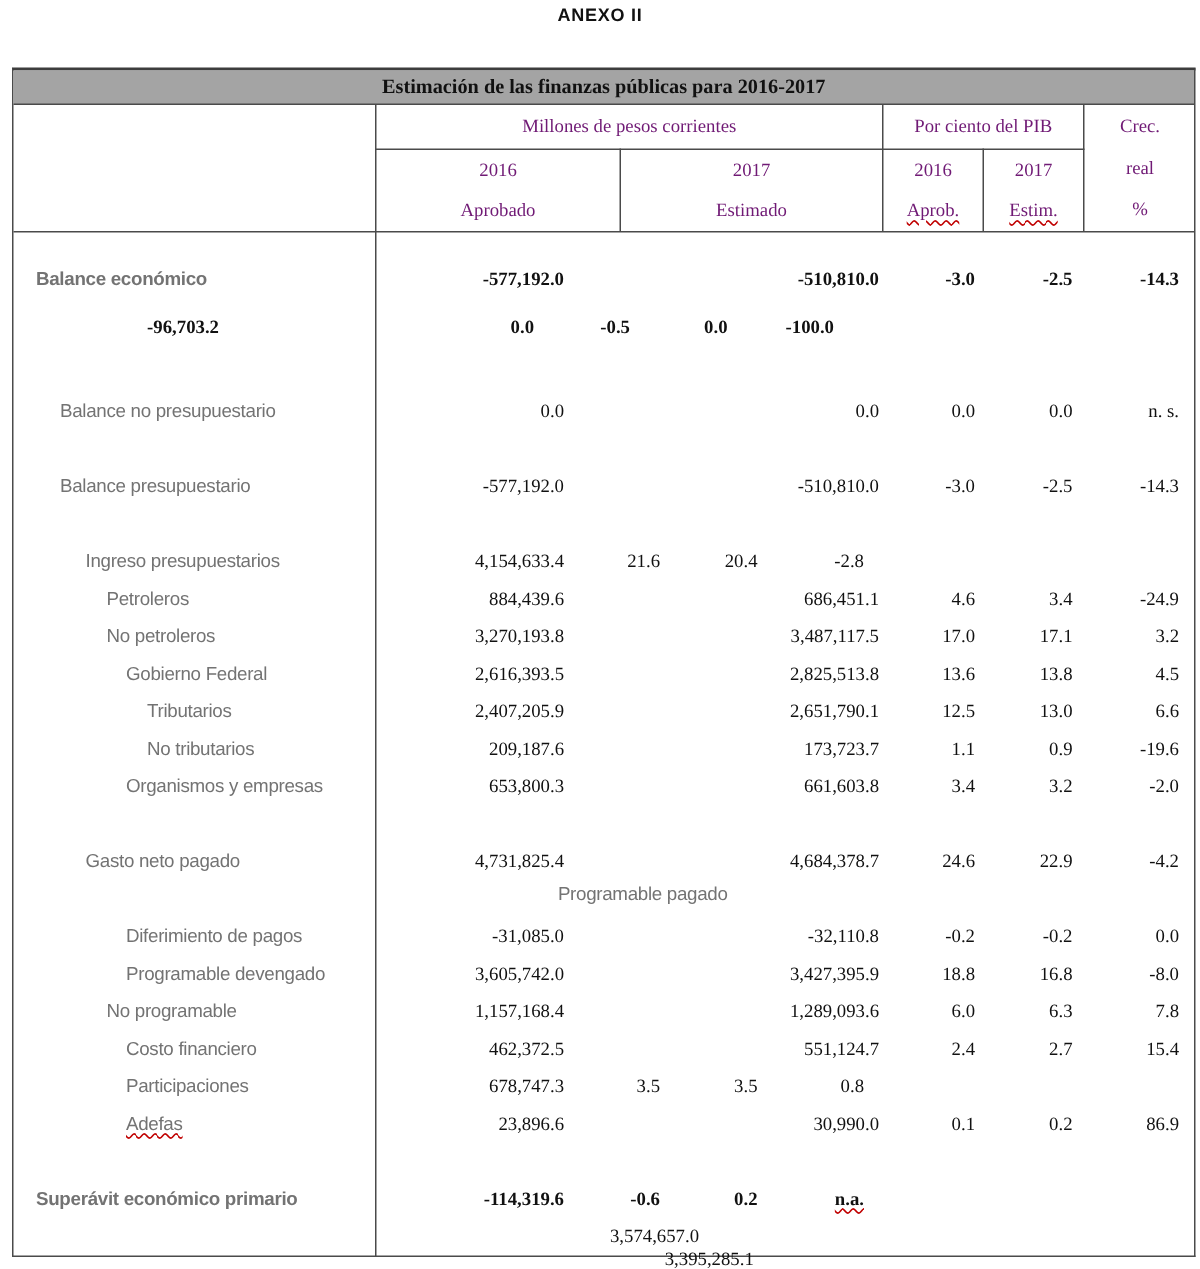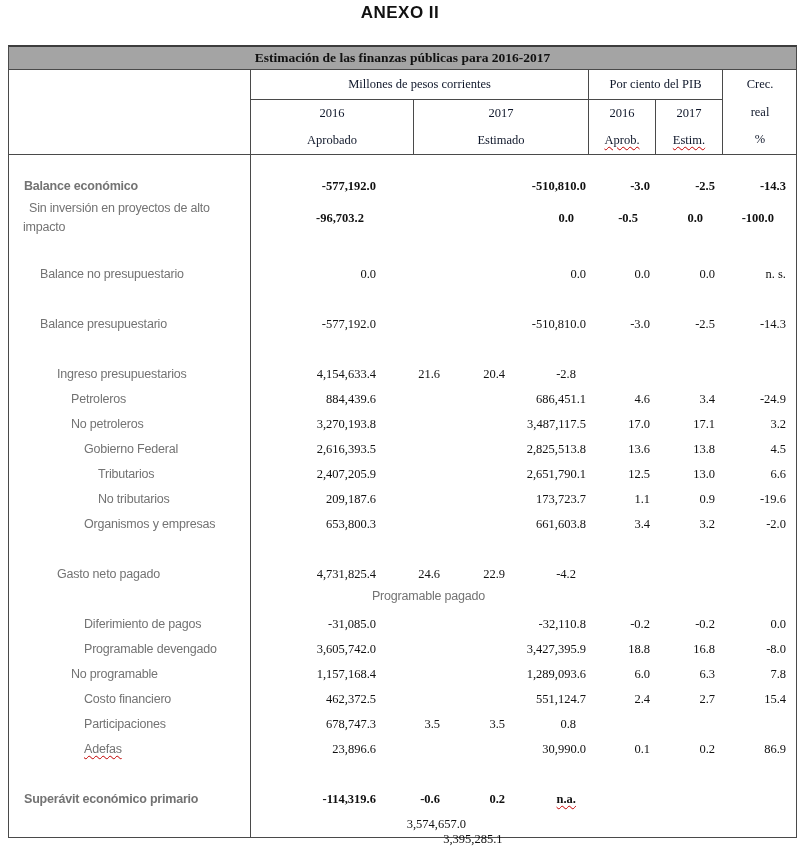--- a/index.html
+++ b/index.html
@@ -1,38 +1,38 @@
 <!DOCTYPE html>
 <html><head>
 <meta charset="utf-8">
 <style>
   html,body{margin:0;padding:0;background:#fff;}
   .page{position:relative;width:800px;height:846px;background:#ffffff;overflow:hidden;
         font-family:"Liberation Serif",serif;color:#1a1a1a;}
   .anexo{position:absolute;left:0;top:3px;width:800px;text-align:center;
-         font-family:"Liberation Sans",sans-serif;font-weight:bold;font-size:17px;
+         font-family:"Liberation Sans",sans-serif;font-weight:bold;font-size:12px;
          letter-spacing:.5px;color:#111;}
   .tbl{position:absolute;left:8px;top:45px;width:789px;height:793px;
        border:1px solid #4a4a4a;border-top:2px solid #3d3d3d;box-sizing:border-box;}
   .titlebar{position:absolute;left:0;top:0;width:100%;height:23px;background:#a4a4a4;
             border-bottom:1px solid #4a4a4a;box-sizing:border-box;
             display:flex;align-items:center;justify-content:center;
             font-weight:bold;font-size:13.5px;color:#111;}
   
   .vline,.hline{position:absolute;background:#4a4a4a;}
   .v1{left:241px;top:23px;width:1px;height:768px;}
   .v2{left:404px;top:52px;width:1px;height:55px;}
   .v3{left:579px;top:23px;width:1px;height:84px;}
   .v4{left:646px;top:52px;width:1px;height:55px;}
   .v5{left:713px;top:23px;width:1px;height:84px;}
   .h-sub{left:241px;top:52px;width:473px;height:1px;}
   .h-hdr{left:0;top:107px;width:100%;height:1px;}
   
   .hcell{position:absolute;display:flex;align-items:center;justify-content:center;
-         font-size:12.5px;color:#0f172a;}
+         font-size:12.5px;color:#701a75;}
   .hc-millones{left:242px;top:23px;width:337px;height:29px;}
   .hc-pib{left:580px;top:23px;width:133px;height:29px;}
   .hc-2col{flex-direction:column;justify-content:flex-start;}
   .hc-m2016{left:242px;top:53px;width:162px;height:54px;}
   .hc-m2017{left:405px;top:53px;width:174px;height:54px;}
   .hc-p2016{left:580px;top:53px;width:66px;height:54px;}
   .hc-p2017{left:647px;top:53px;width:66px;height:54px;}
   .hc-crec{left:714px;top:23px;width:74px;height:84px;flex-direction:column;justify-content:flex-start;}
   .hc-2col span,.hc-crec span{display:block;line-height:27px;text-align:center;}
   .hc-crec .l1{line-height:29px;}
@@ -103,21 +103,20 @@
   <div class="row bold-all" style="margin-top: 20px;">
     <div class="lbl" style="padding-left: 15px;">Balance económico</div>
     <div class="val vA">-577,192.0</div>
     <div class="val vB">-510,810.0</div>
     <div class="val vC">-3.0</div>
     <div class="val vD">-2.5</div>
     <div class="val vE">-14.3</div>
   </div>
 
   <div class="row tall bold-vals" style="margin-top: -4px;">
-    <div class="lbl" style="padding-left: 14px;">Sin inversión en proyectos de alto impacto</div>
     <div class="val vA">-96,703.2</div>
     <div class="val vB">0.0</div>
     <div class="val vC">-0.5</div>
     <div class="val vD">0.0</div>
     <div class="val vE">-100.0</div>
   </div>
 
   <div class="row" style="margin-top: 21px;">
     <div class="lbl" style="padding-left: 31px;">Balance no presupuestario</div>
     <div class="val vA">0.0</div>
@@ -194,20 +193,21 @@
     <div class="val vA">653,800.3</div>
     <div class="val vB">661,603.8</div>
     <div class="val vC">3.4</div>
     <div class="val vD">3.2</div>
     <div class="val vE">-2.0</div>
   </div>
 
   <div class="row" style="margin-top: 25px;">
     <div class="lbl" style="padding-left: 48px;">Gasto neto pagado</div>
     <div class="val vA">4,731,825.4</div>
+    <div class="val vB">4,684,378.7</div>
     <div class="val vC">24.6</div>
     <div class="val vD">22.9</div>
     <div class="val vE">-4.2</div>
   </div>
 
   <div class="row" style="margin-top: 0px; flex-direction: column;">
     <div class="lbl" style="padding-left: 62px;">Programable pagado</div>
     <div class="val vA">3,574,657.0</div>
     <div class="val vB">3,395,285.1</div>
     <div class="val vC">18.6</div>

